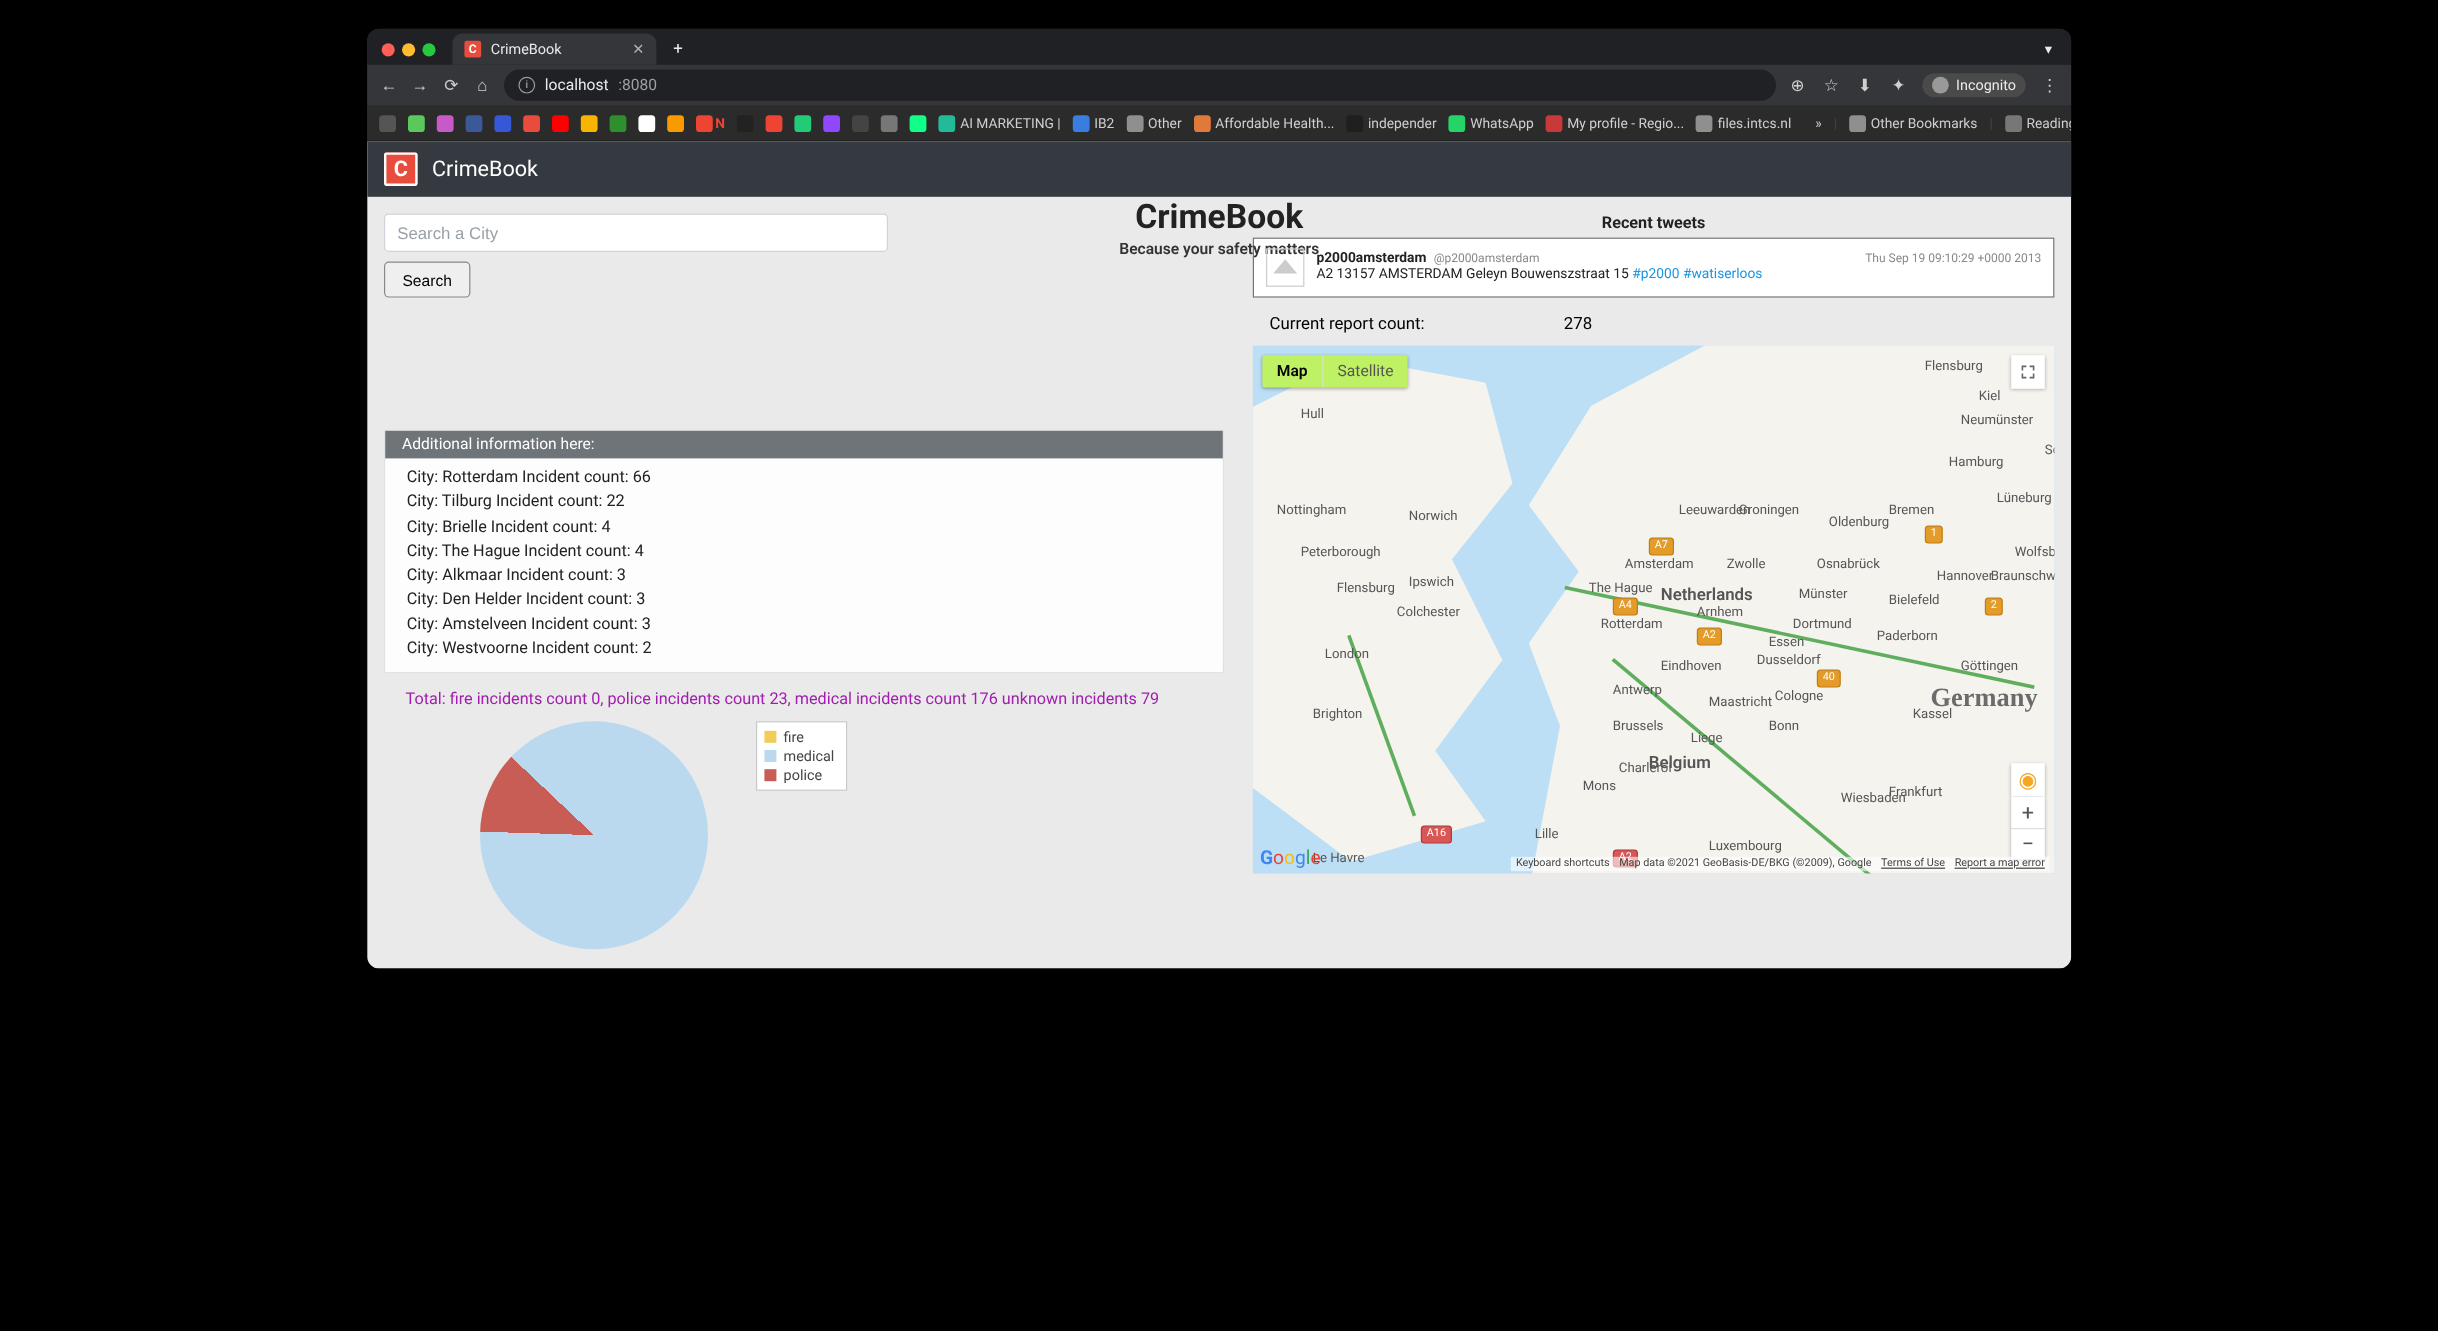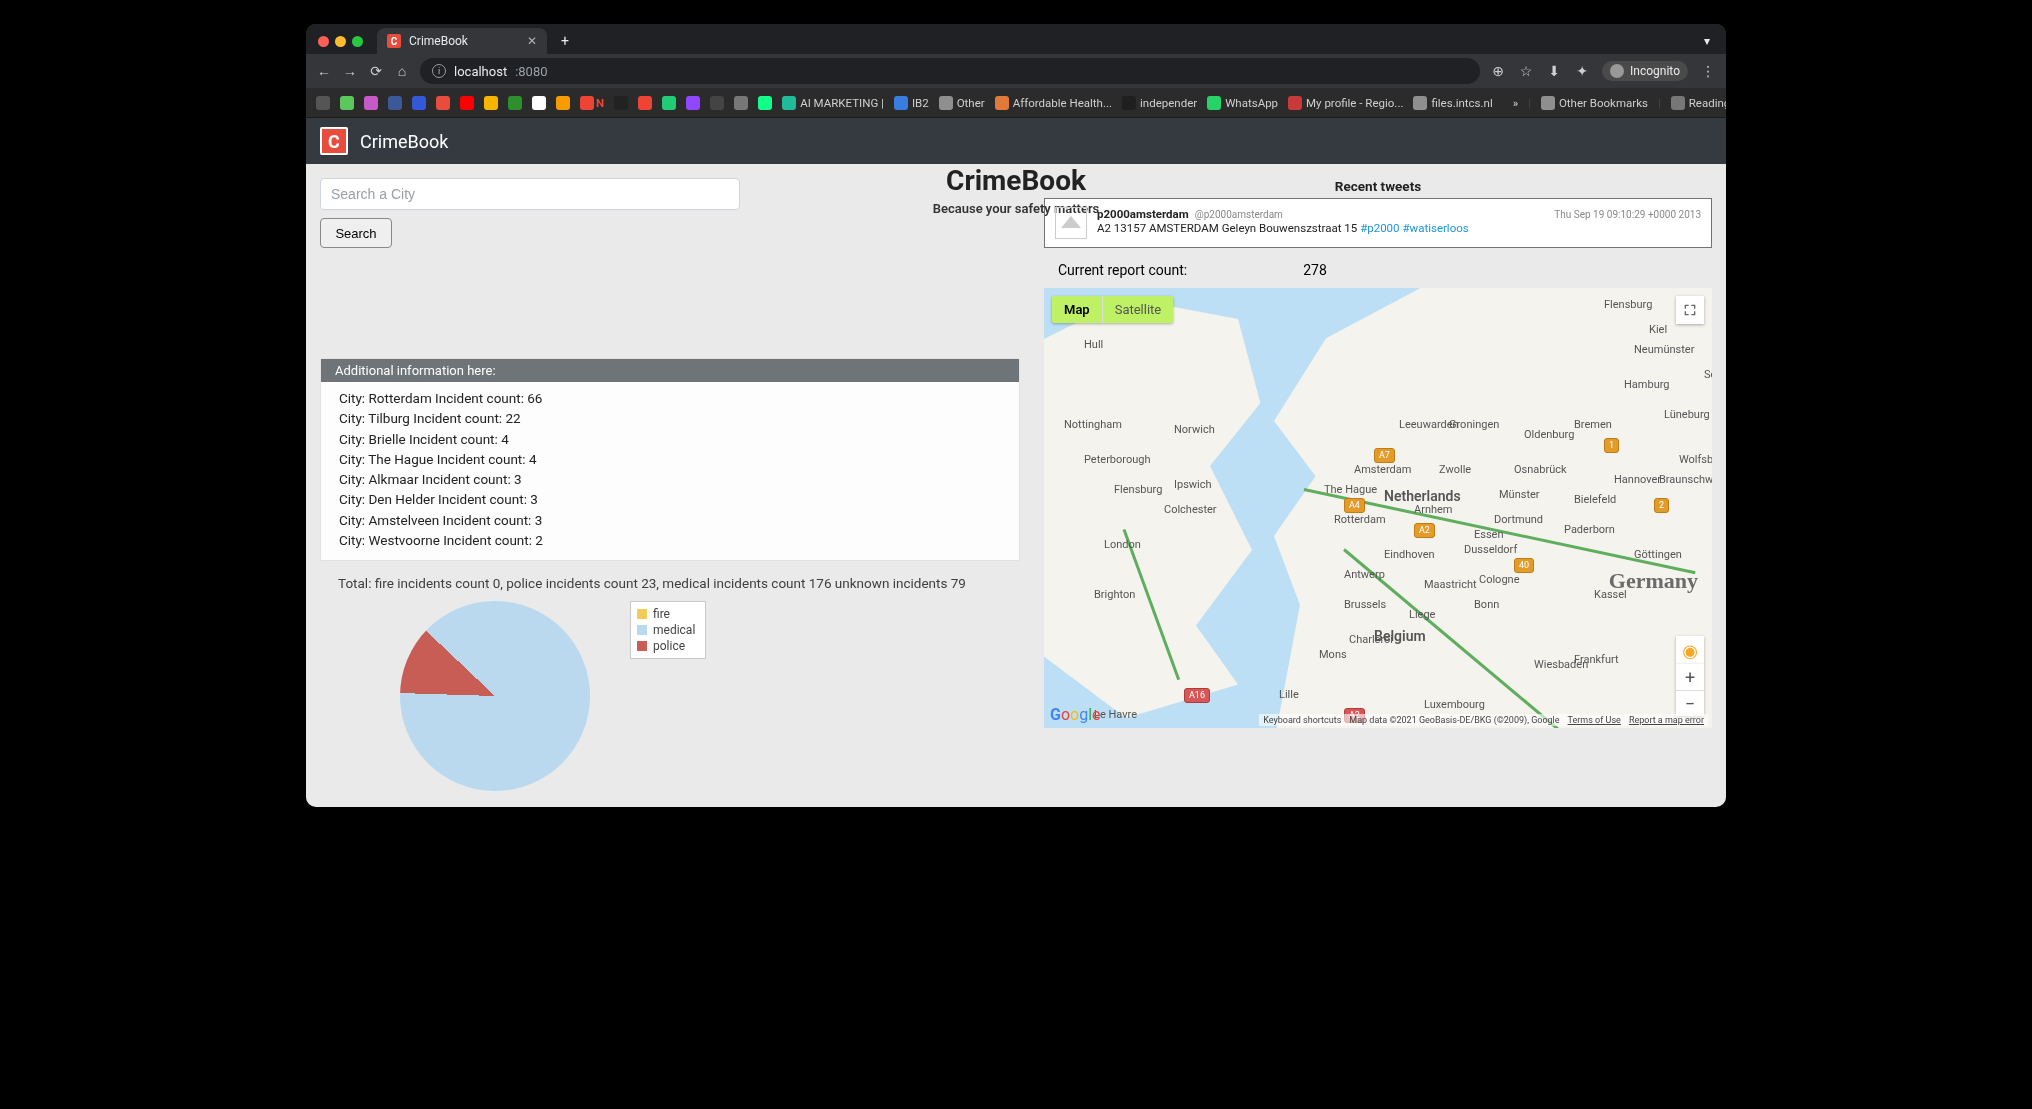--- a/index.html
+++ b/index.html
@@ -116,21 +116,21 @@
   .info-box {
     background: #fdfdfd; border: 1px solid #e2e2e2; border-radius: 2px;
     margin-bottom: 10px;
   }
   .info-box .hdr {
     background: #6f7479; color: #fff; font-size: 13px; padding: 4px 14px;
   }
   .info-box ul { list-style: none; padding: 6px 18px 10px 18px; }
   .info-box li { font-size: 13.5px; color: #222; line-height: 1.5; }
 
-  .totals { font-size: 13.5px; color: #404040; padding: 4px 18px 10px 18px; }
+  .totals { font-size: 13.5px; color: #a21caf; padding: 4px 18px 10px 18px; }
 
   .chart-wrap { display:flex; gap: 40px; align-items:flex-start; padding: 0 0 10px 80px; }
   .pie { width: 190px; height: 190px; border-radius: 50%; }
   .legend-box {
     border: 1px solid #c9c9c9; background:#fff; padding: 4px 10px 4px 6px; font-size: 12px; color: #444;
   }
   .legend-box .row { display:flex; align-items:center; gap:6px; height:16px; }
   .legend-box .sw { width:10px;height:10px; }
 
   

